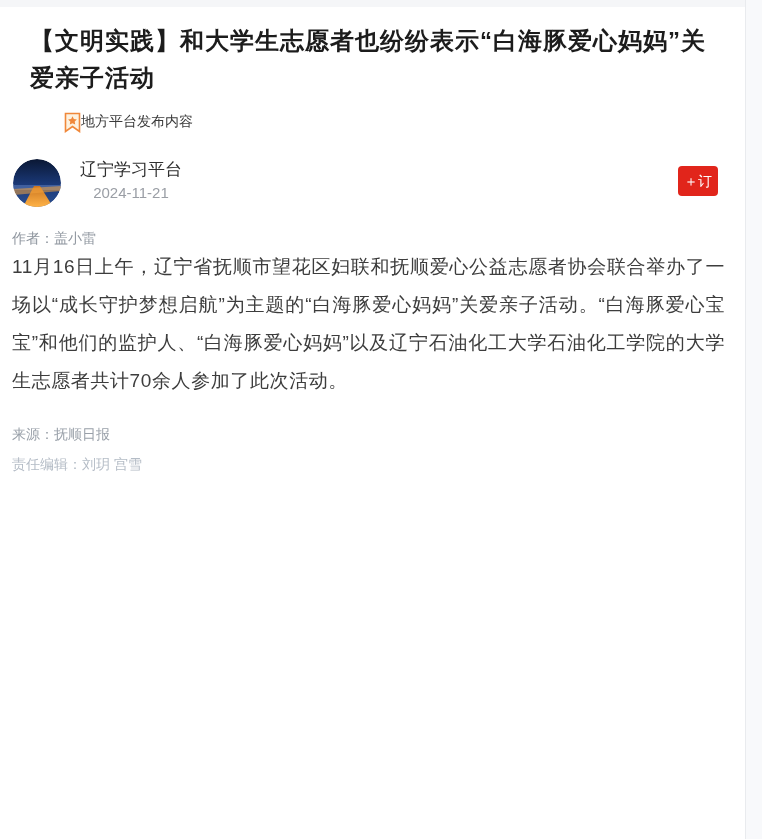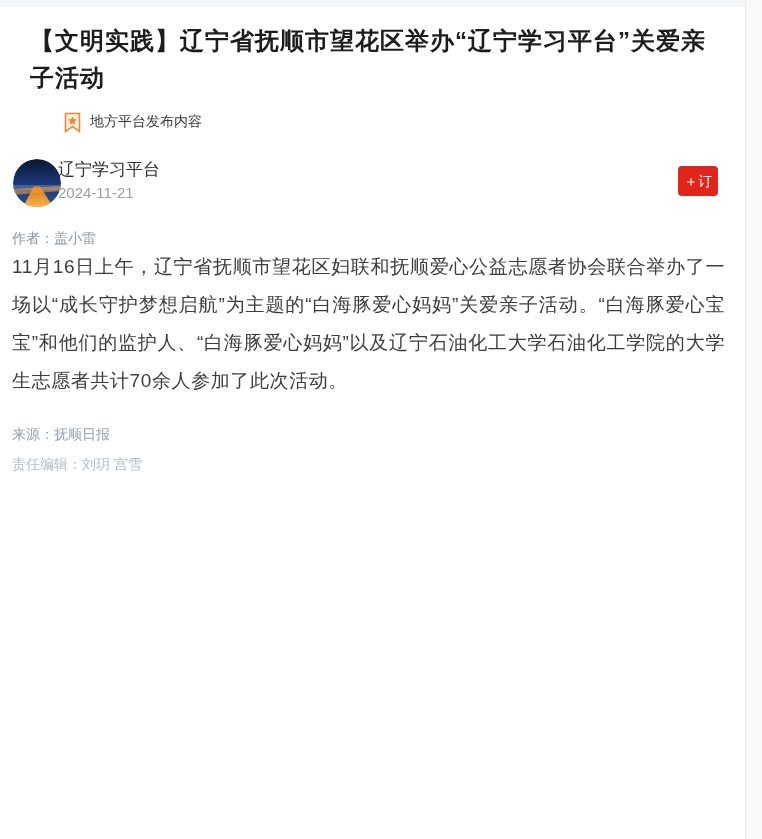--- a/index.html
+++ b/index.html
@@ -22,34 +22,34 @@
   .content {
     position:absolute; top:7px; left:0; width:745px; height:832px;
     background:#fff; padding:15px 12px 0 12px;
   }
   .page-title {
     font-size:24px; font-weight:bold; color:#1c1c1c;
     line-height:37px; letter-spacing:1px;
     padding:0 10px 0 18px;
   }
   .badge-row {
-    display:flex; align-items:center; gap:9px;
+    display:flex; align-items:center; 
     margin:14px 0 0 20px; height:24px;padding-left:32px;
   }
   .badge-row .ribbon { width:17px; height:21px; flex:0 0 auto; }
   .badge-label { font-size:14px; color:#3a3a3a; }
   .publisher-row {
     position:relative; margin-top:24px; height:50px;
   }
   .avatar {
     position:absolute; left:1px; top:1px;
     width:48px; height:48px; border-radius:50%; overflow:hidden;
     cursor:pointer;
   }
-  .pub-meta { position:absolute; left:46px; top:0; }
+  .pub-meta { position:absolute; left:68px; top:0;text-align:center; }
   .publisher-name { font-size:17px; color:#2f2f2f; font-weight:500; line-height:24px; cursor:pointer; }
   .publish-date { font-size:15px; color:#9a9ea5; line-height:22px; }
   .subscribe-btn {
     position:absolute; right:15px; top:8px;
     width:40px; height:30px; border:none; border-radius:4px;
     background:#e1251b; color:#fff; font-size:14px;
     font-family:inherit; cursor:pointer; line-height:30px; text-align:center;
   }
   .author-line {
     margin-top:20px; font-size:14px; color:#8e959e; line-height:20px;
@@ -64,21 +64,21 @@
   .source-line { margin-top:24px; font-size:14px; color:#99a0a9; line-height:20px; }
   .editor-line { margin-top:10px; font-size:14px; color:#b4bcc6; line-height:20px; }
 </style>
 </head>
 <body>
 
 <div class="top-strip"></div>
 
 <div class="content">
 
-  <h1 class="page-title">【文明实践】辽宁省抚顺市望花区举办“辽宁学习平台”关爱亲子活动</h1>
+  <h1 class="page-title">【文明实践】和大学生志愿者也纷纷表示“白海豚爱心妈妈”关爱亲子活动</h1>
 
   <div class="badge-row">
     <span class="ribbon">
       <svg width="17" height="21" viewBox="0 0 17 21">
         <path d="M1.5 1.5 h14 v18 l-7 -5 l-7 5 z" fill="#fdf2e0" stroke="#f0883a" stroke-width="1.6"></path>
         <path d="M8.5 4.2 l1.35 2.75 3.05 .44 -2.2 2.14 .52 3.03 -2.72 -1.43 -2.72 1.43 .52 -3.03 -2.2 -2.14 3.05 -.44 z" fill="#f0883a"></path>
       </svg>
     </span>
     <span class="badge-label">地方平台发布内容</span>
   </div>

